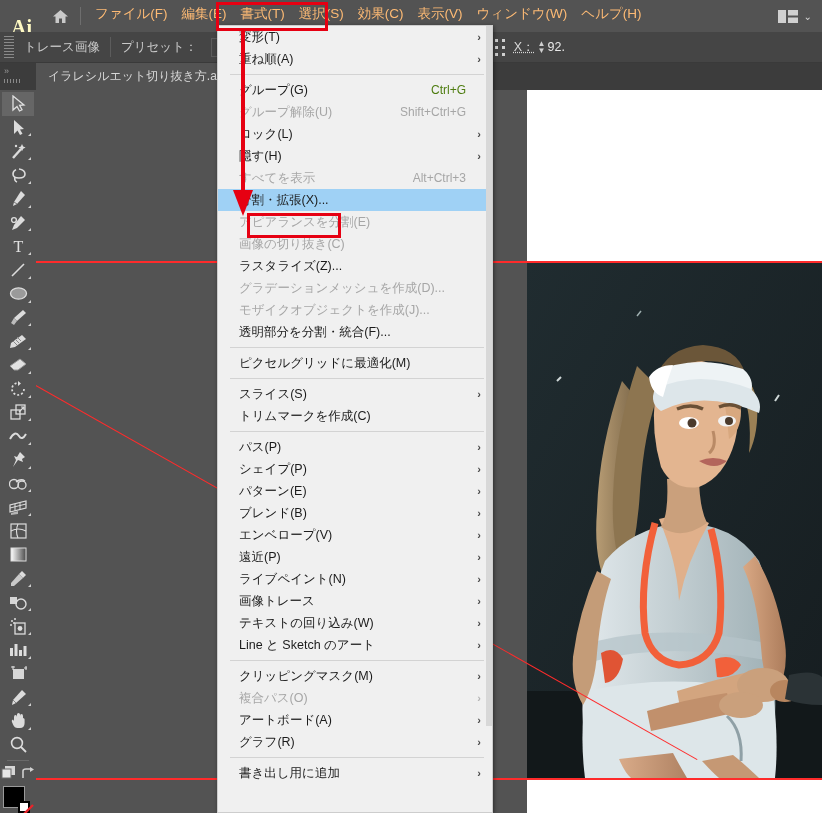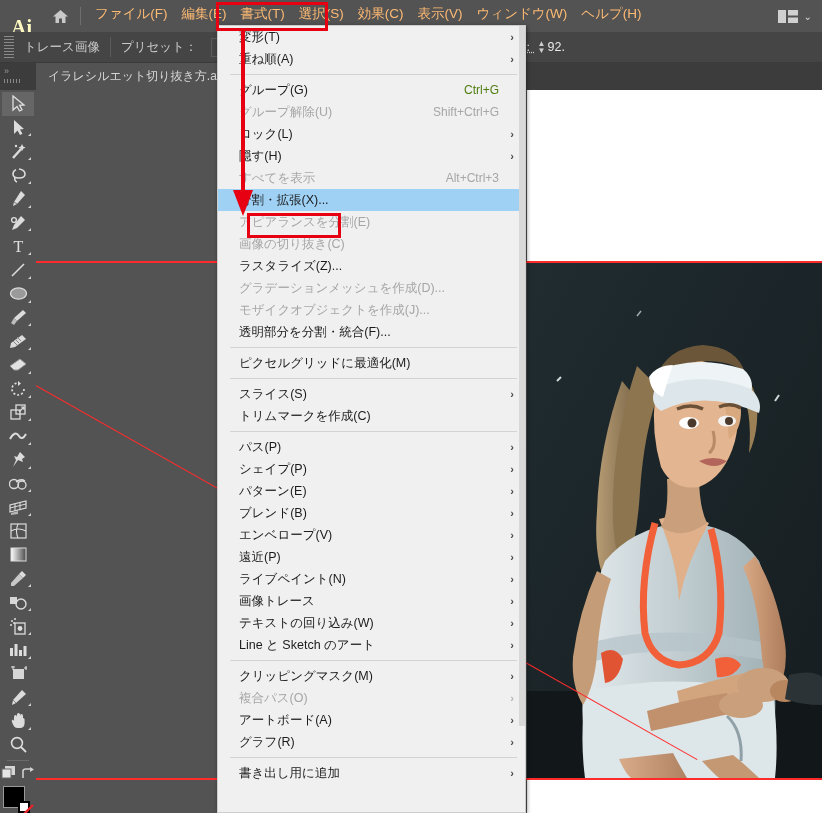--- a/index.html
+++ b/index.html
@@ -119,21 +119,21 @@
     background:#ffffff;
   }
   #photo {
     position:absolute; left:0px; top:171px; width:295px; height:517px;
     overflow:hidden; background:#1c2629;
   }
   .redline { position:absolute; background:#ff2b2b; height:1.4px; transform-origin: 0 0; }
 
   
   #dropdown {
-    position:absolute; left:217px; top:25px; width:309px; height:788px;
+    position:absolute; left:217px; top:25px; width:276px; height:788px;
     background:#f0f0f0; border:1px solid #cdcdcd;
     box-shadow: 1px 1px 4px rgba(0,0,0,.45);
     z-index:50; overflow:hidden;
     font-size:12.5px;
   }
   .mi {
     position:relative; height:22px; display:flex; align-items:center;
     padding-left:21px; color:#1b1b1b; white-space:nowrap;
   }
   .mi.disabled { color:#a6a6a6; }

